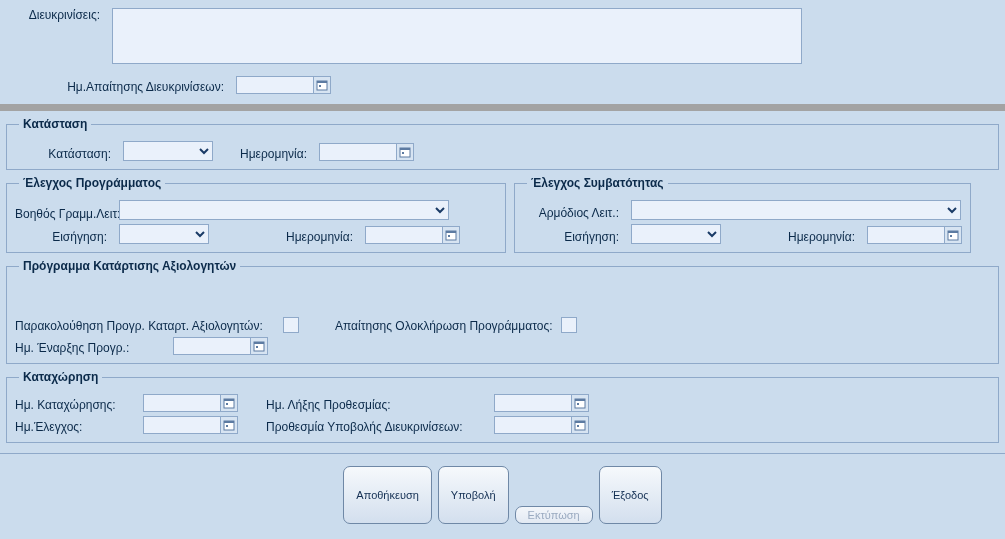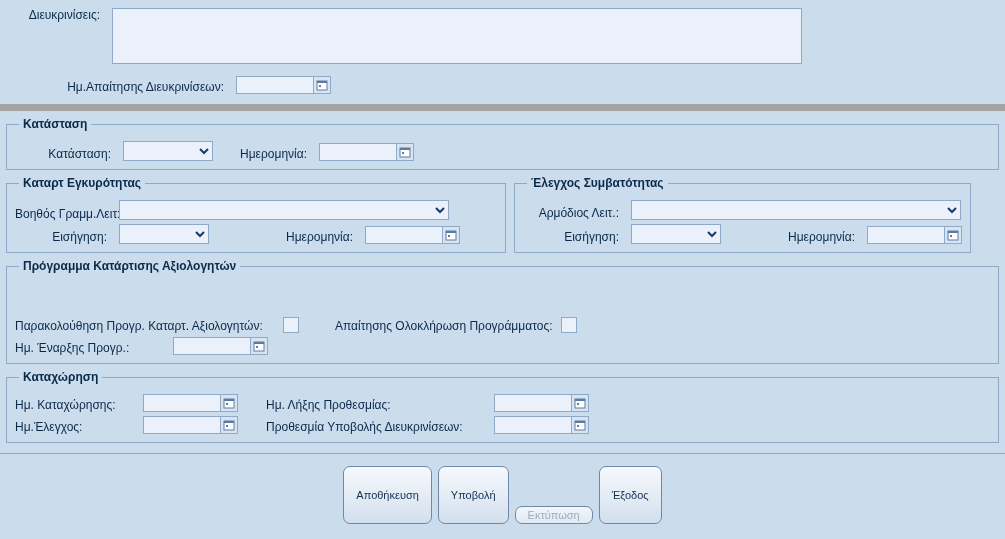--- a/index.html
+++ b/index.html
@@ -174,21 +174,21 @@
             <rect x="3" y="6" width="2" height="2" fill="#5d7ba2"></rect>
           </svg>
       </span>
     </span>
   </div>
 </fieldset>
 
 <div class="two-col">
 
   <fieldset class="col-left">
-    <legend>Καταρτ Εγκυρότητας</legend>
+    <legend>Έλεγχος Προγράμματος</legend>
     <div class="row">
       <div class="lbl" style="width:96px;line-height:12px;">Βοηθός Γραμμ.Λειτ:</div>
       <select class="sel w330"></select>
     </div>
     <div class="row">
       <div class="lbl" style="width:96px;">Εισήγηση:</div>
       <select class="sel w90"></select>
       <div class="lbl" style="width:140px;">Ημερομηνία:</div>
       <span class="date-wrap">
         <input class="txt" value="" style="">

